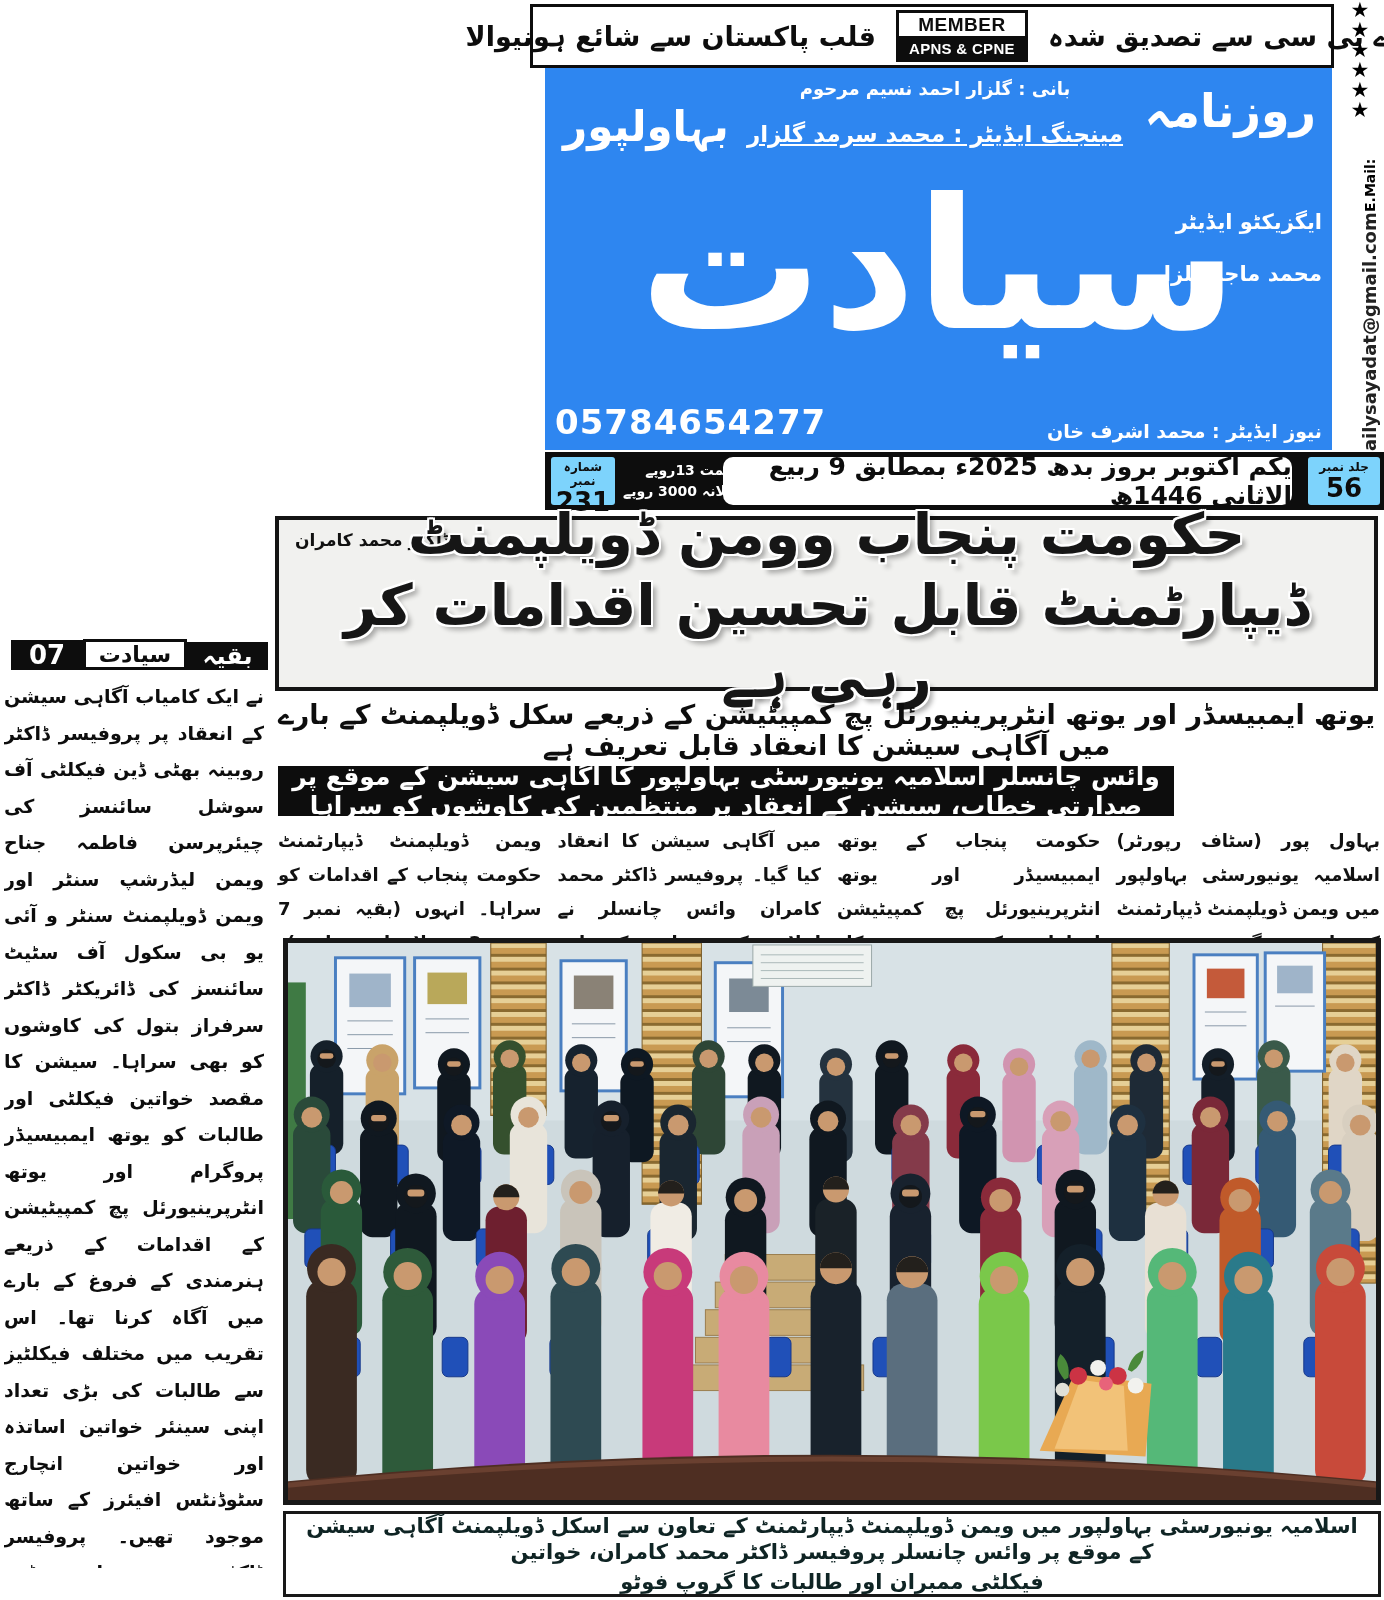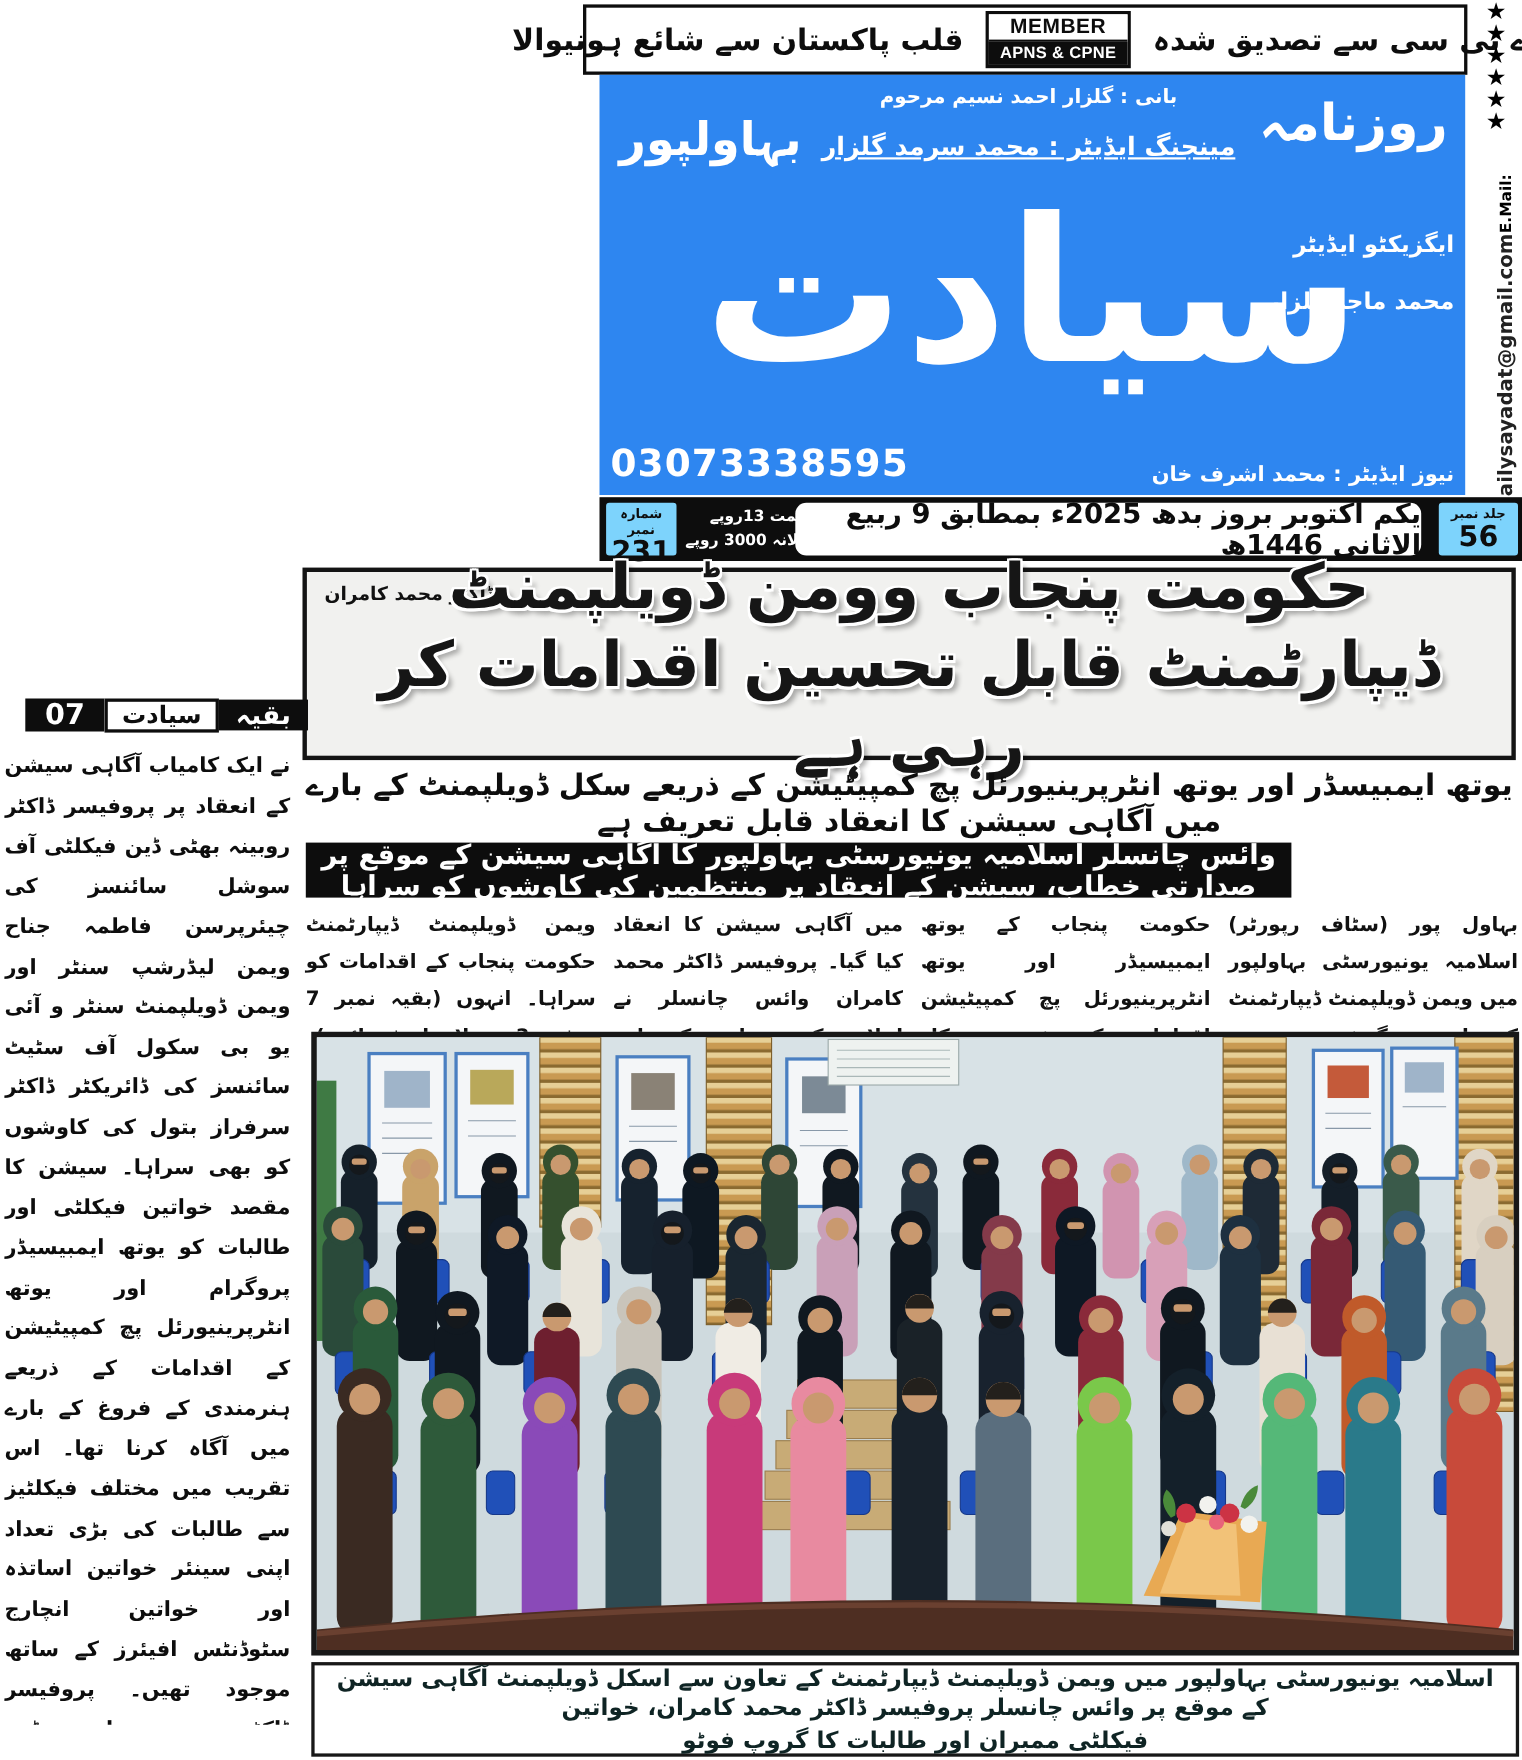--- a/index.html
+++ b/index.html
@@ -64,21 +64,21 @@
     direction:rtl;text-align:center;font-size:27px;font-weight:bold;color:#0d0d0d;}
   #black-bar{left:278px;top:766px;width:896px;height:50px;background:#0d0d0d;color:#fff;
     display:flex;align-items:center;justify-content:center;direction:rtl;text-align:center;
     font-size:25px;font-weight:bold;}
 
   
   #body-cols{left:278px;top:824px;width:1102px;height:110px;display:flex;gap:16px;direction:rtl;}
   .bcol{flex:1;direction:rtl;text-align:justify;font-size:18px;line-height:34px;font-weight:bold;color:#111;}
 
   
-  #cont-bar{left:12px;top:630px;width:268px;height:40px;display:flex;align-items:center;}
+  #cont-bar{left:0;top:630px;width:268px;height:40px;display:flex;align-items:flex-end;}
   #cont-tick{width:5px;background:#0d0d0d;margin-right:6px;}
   #cont-07{width:72px;background:#0d0d0d;color:#fff;font-size:26px;font-weight:bold;
     display:flex;align-items:center;justify-content:center;}
   #cont-title{width:104px;background:#fff;border:3px solid #0d0d0d;box-sizing:border-box;color:#0d0d0d;
     font-size:22px;font-weight:bold;display:flex;align-items:center;justify-content:center;direction:rtl;}
   #cont-baqiya{flex:1;background:#0d0d0d;color:#fff;font-size:24px;font-weight:bold;
     display:flex;align-items:center;justify-content:center;direction:rtl;}
   #cont-text{left:4px;top:678px;width:260px;height:890px;direction:rtl;text-align:justify;
     font-size:19px;line-height:36.5px;font-weight:bold;color:#0d0d0d;overflow:hidden;}
 
@@ -120,21 +120,21 @@
   <div class="mast-center">
     <div class="mast-founder">بانی : گلزار احمد نسیم مرحوم</div>
     <div class="mast-managing">مینجنگ ایڈیٹر : محمد سرمد گلزار</div>
   </div>
   <div class="mast-title">سیادت</div>
   <div class="mast-exec">
     <div>ایگزیکٹو ایڈیٹر</div>
     <div>محمد ماجد گلزار</div>
   </div>
   <div class="mast-news">نیوز ایڈیٹر : محمد اشرف خان</div>
-  <div class="mast-phone">03073338595</div>
+  <div class="mast-phone">05784654277</div>
 </div>
 
 <div id="date-bar" class="abs">
   <div id="issue-box" class="pill">
     <div class="lbl">شمارہ نمبر</div>
     <div class="num">231</div>
   </div>
   <div id="price-blk">
     <div>قیمت 13روپے</div>
     <div>زرسالانہ 3000 روپے</div>

